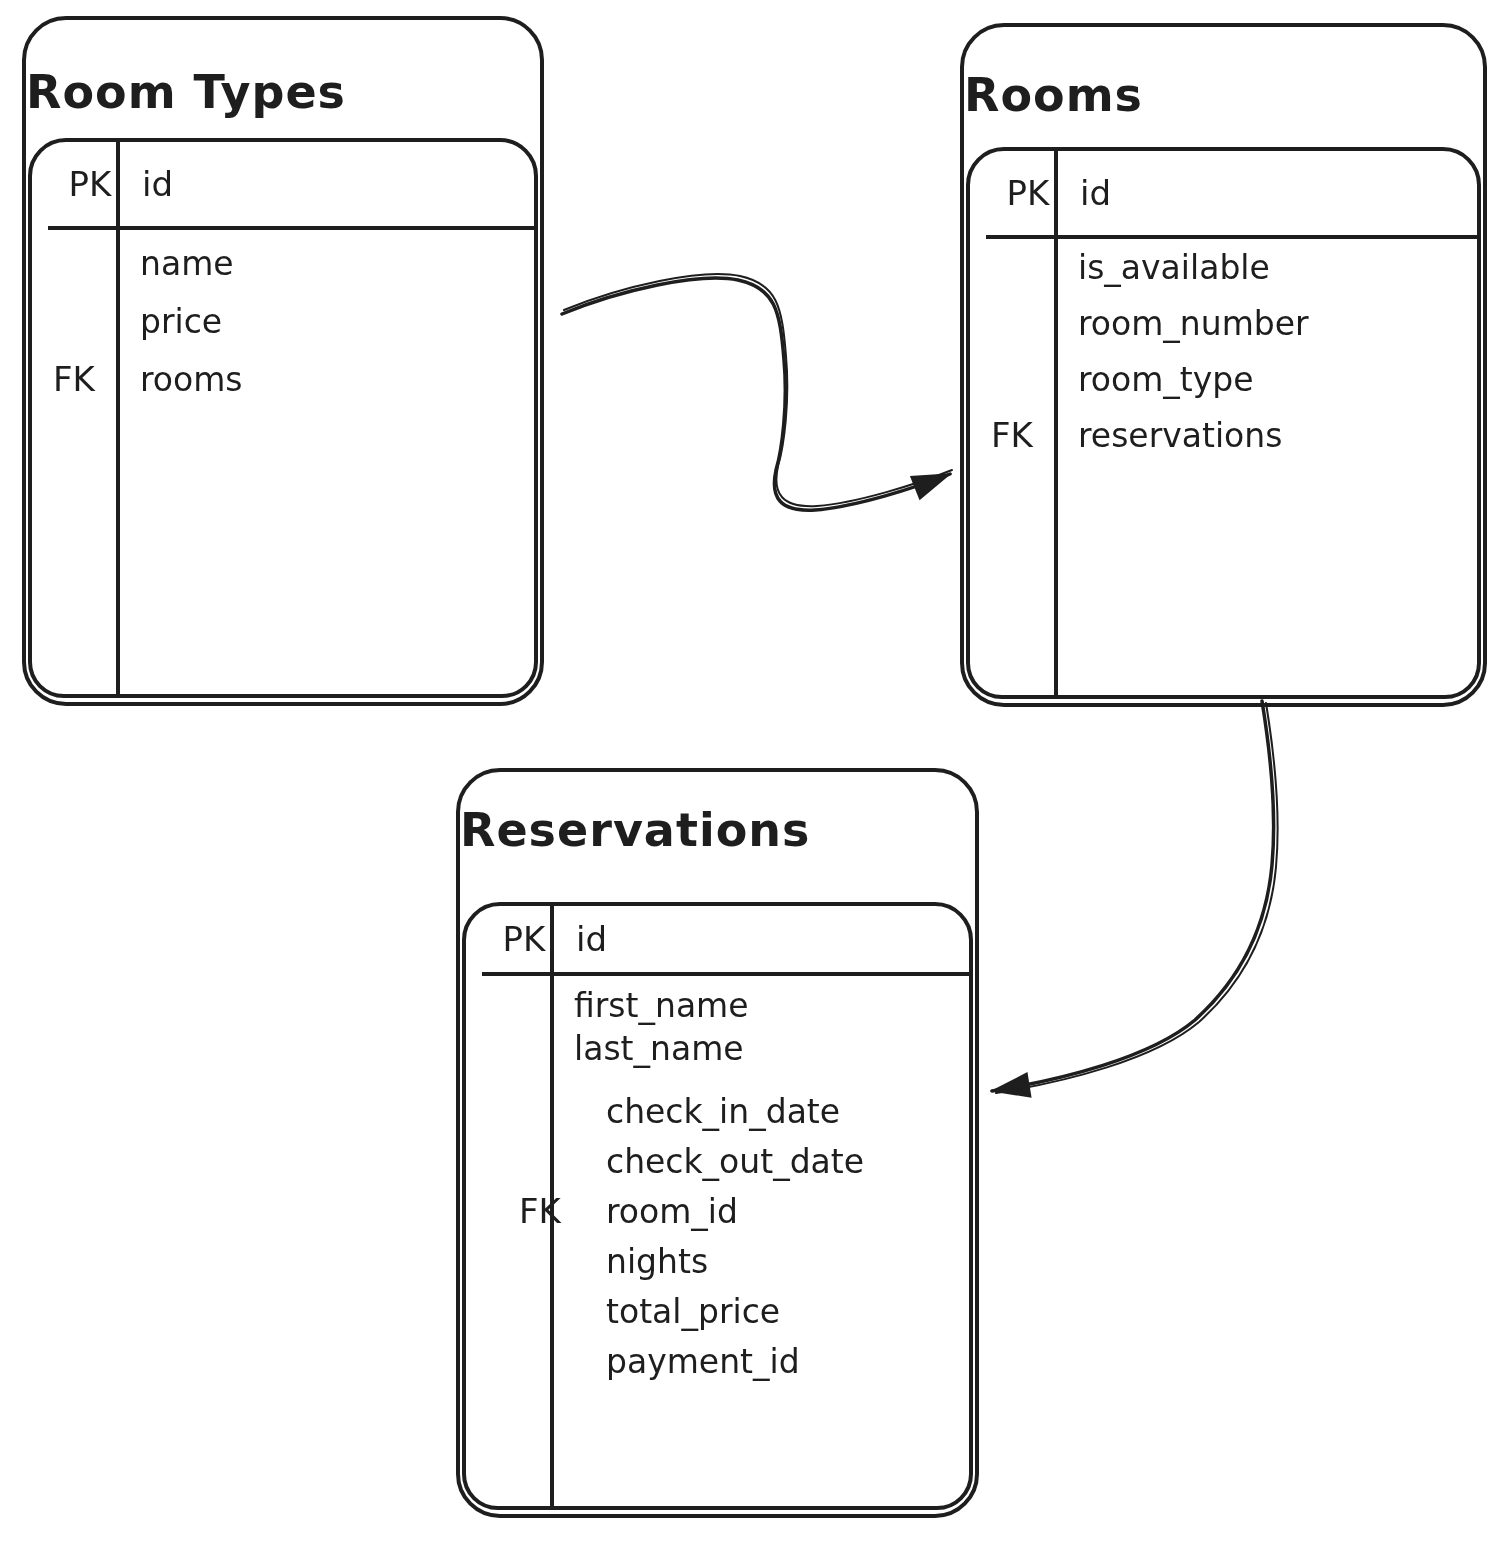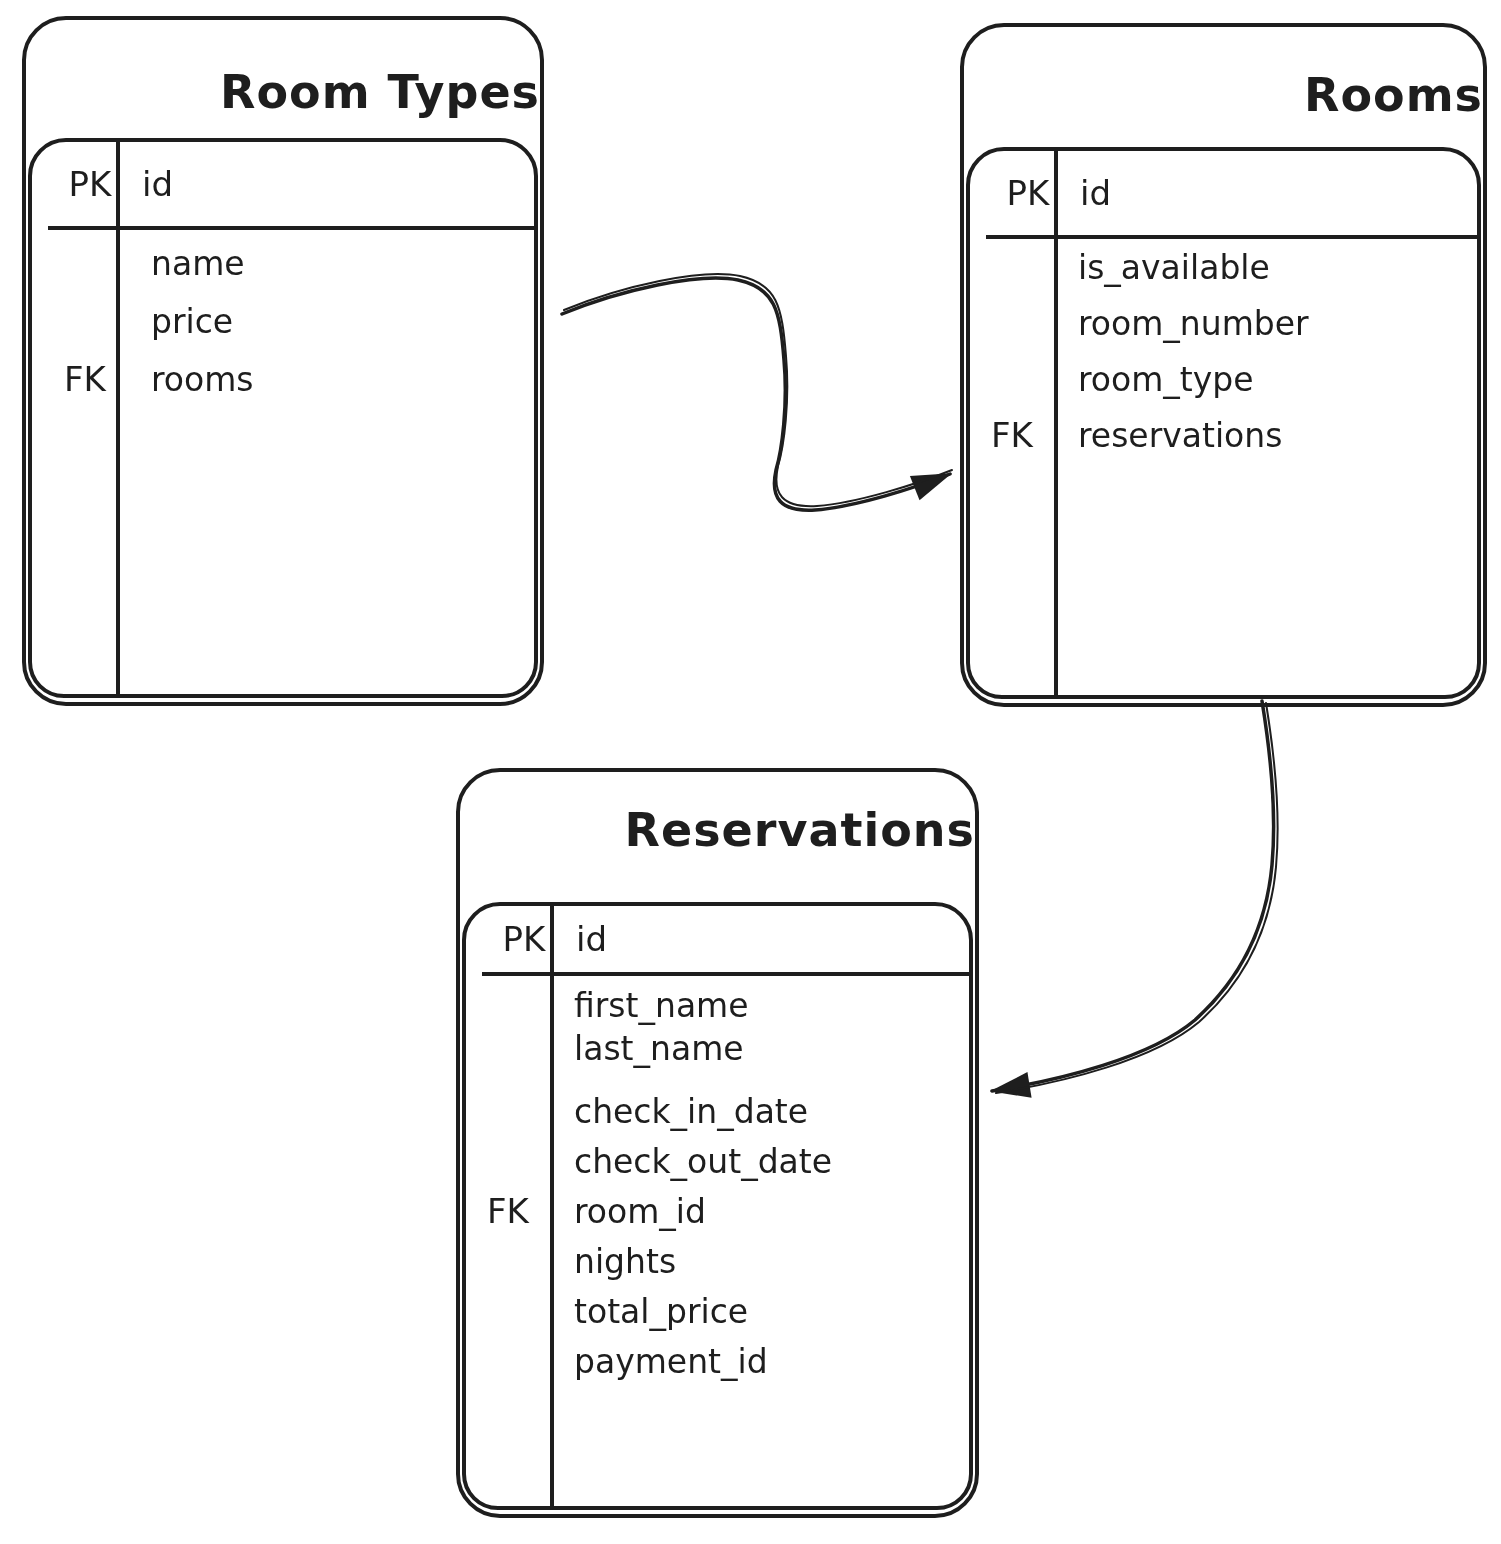--- a/index.html
+++ b/index.html
@@ -13,21 +13,21 @@
   }
   
   .card{
     position:absolute;
     border:4px solid #1e1e1e;
     border-radius:44px;
     background:#ffffff;
   }
   .card .title{
     position:absolute;left:0;right:0;
-    text-align:right;
+    text-align:left;
     font-size:46px;line-height:56px;
     font-weight:bold;
     letter-spacing:1px;
     white-space:nowrap;
   }
   .inner{
     position:absolute;left:2px;right:2px;bottom:4px;
     border:4px solid #1e1e1e;
     border-radius:38px 38px 36px 36px;
     background:transparent;
@@ -46,40 +46,40 @@
   .rows{position:absolute;left:0;right:0;bottom:0;}
   .row{display:flex;align-items:center;}
   .row .key{width:84px;flex:none;text-align:center;font-size:34px;font-weight:500;}
   .row .field{padding-left:24px;font-size:33px;white-space:nowrap;}
 
   
   #t-room-types{left:22px;top:16px;width:514px;height:682px;}
   #t-room-types .title{top:44px;}
   #t-room-types .inner{top:118px;}
   #t-room-types .hdr{height:84px;}
-  #t-room-types .rows{top:88px;padding-left:11px;}
+  #t-room-types .rows{top:88px;}
   #t-room-types .row{height:58px;}
   #t-room-types .row:first-child{margin-top:4px;}
 
   
   #t-rooms{left:960px;top:23px;width:519px;height:676px;}
   #t-rooms .title{top:40px;}
   #t-rooms .inner{top:120px;}
   #t-rooms .hdr{height:84px;}
   #t-rooms .rows{top:88px;}
   #t-rooms .row{height:56px;}
 
   
   #t-reservations{left:456px;top:768px;width:515px;height:742px;}
   #t-reservations .title{top:30px;}
   #t-reservations .inner{top:130px;}
   #t-reservations .hdr{height:66px;}
   #t-reservations .rows{top:70px;}
   #t-reservations .row{height:43px;}
-  #t-reservations .row.tall{height:50px;}
+  #t-reservations .row.tall{height:50px;padding-left:32px;}
   #t-reservations .row:first-child{margin-top:8px;}
   #t-reservations .row.gap{margin-top:16px;}
 
   
   .arrows{
     position:absolute;left:0;top:0;
     pointer-events:none;
   }
   .arrows path{pointer-events:stroke;}
 </style>

